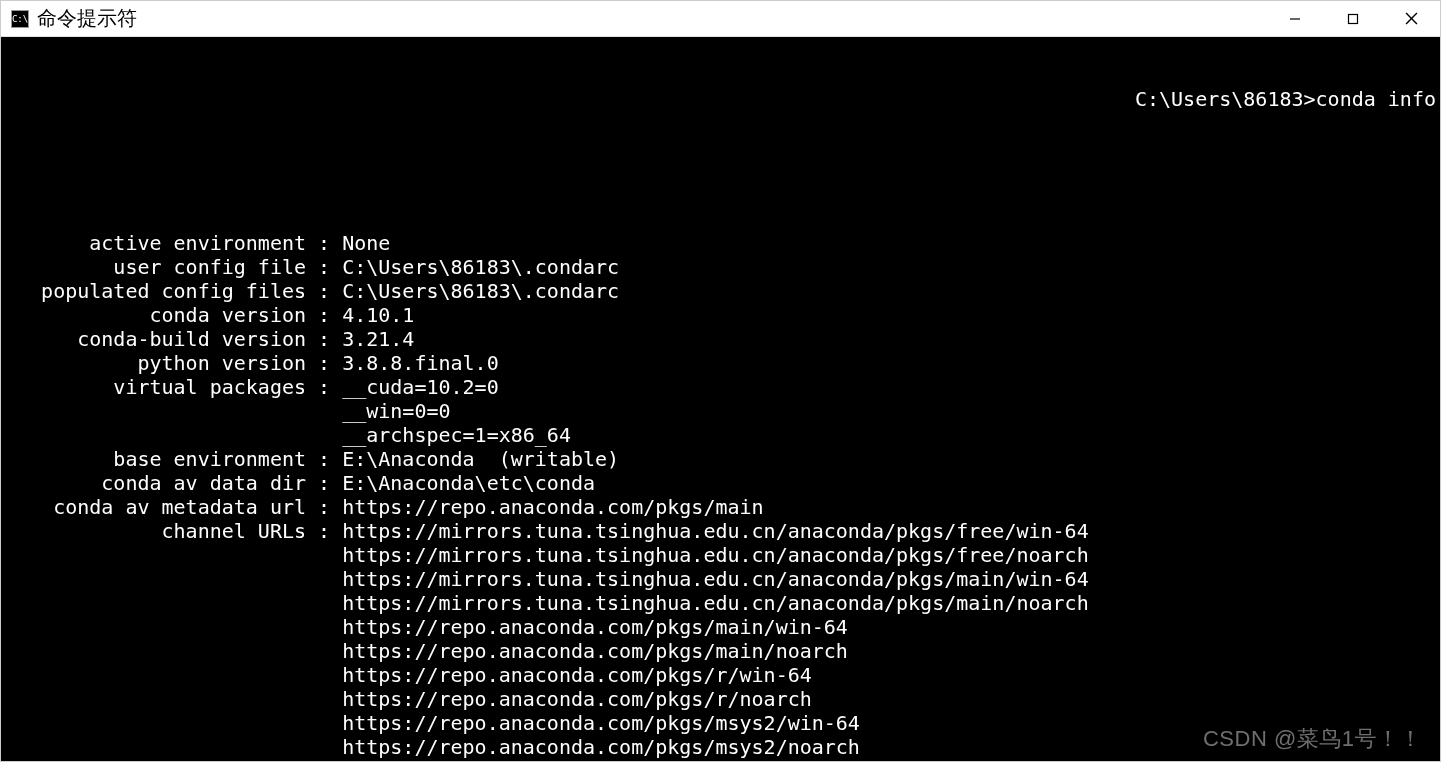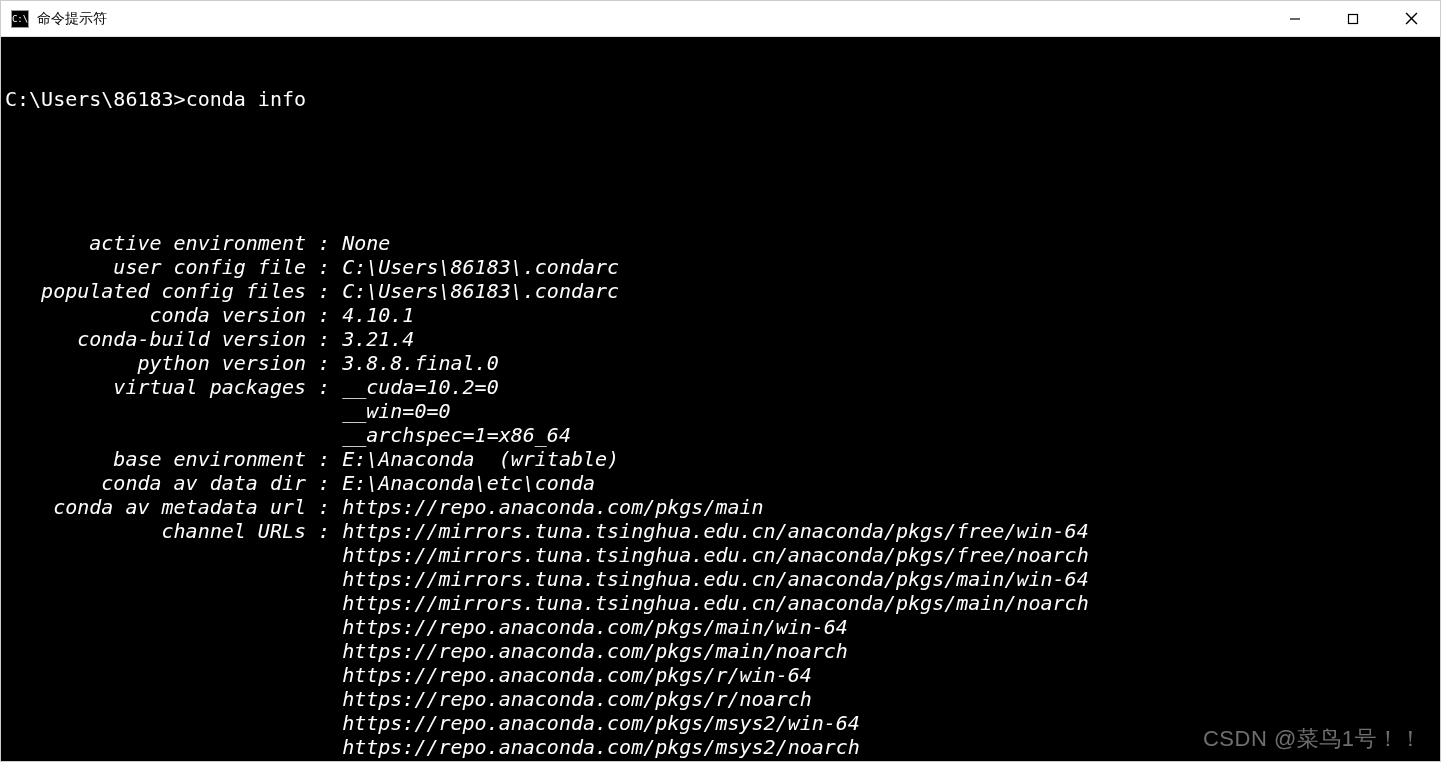--- a/index.html
+++ b/index.html
@@ -32,21 +32,21 @@
       color: #fff;
       font-size: 9px;
       font-family: monospace;
       display: flex;
       align-items: center;
       justify-content: center;
       margin-right: 8px;
       border: 1px solid #999;
     }
     .title-text {
-      font-size: 14px;
+      font-size: 20px;
       color: #000;
     }
     .window-controls {
       margin-left: auto;
       display: flex;
       height: 100%;
     }
     .win-btn {
       width: 58px;
       height: 100%;
@@ -63,22 +63,22 @@
       background: #000000;
       color: #ffffff;
       font-family: "NSimSun", "SimSun", "Consolas", monospace;
       font-size: 20px;
       line-height: 24px;
       padding: 2px 4px;
       overflow: hidden;
       white-space: pre;
       position: relative;
     }
-    .prompt-line { white-space: pre; }
-    .info-row { white-space: pre; font-style: italic; }
+    .prompt-line { white-space: pre; text-align: right; }
+    .info-row { white-space: pre; }
     .watermark {
       position: absolute;
       right: 18px;
       bottom: 10px;
       color: rgba(200,200,200,0.55);
       font-size: 22px;
       font-family: "Microsoft YaHei", sans-serif;
       letter-spacing: 0.5px;
     }
   </style>

